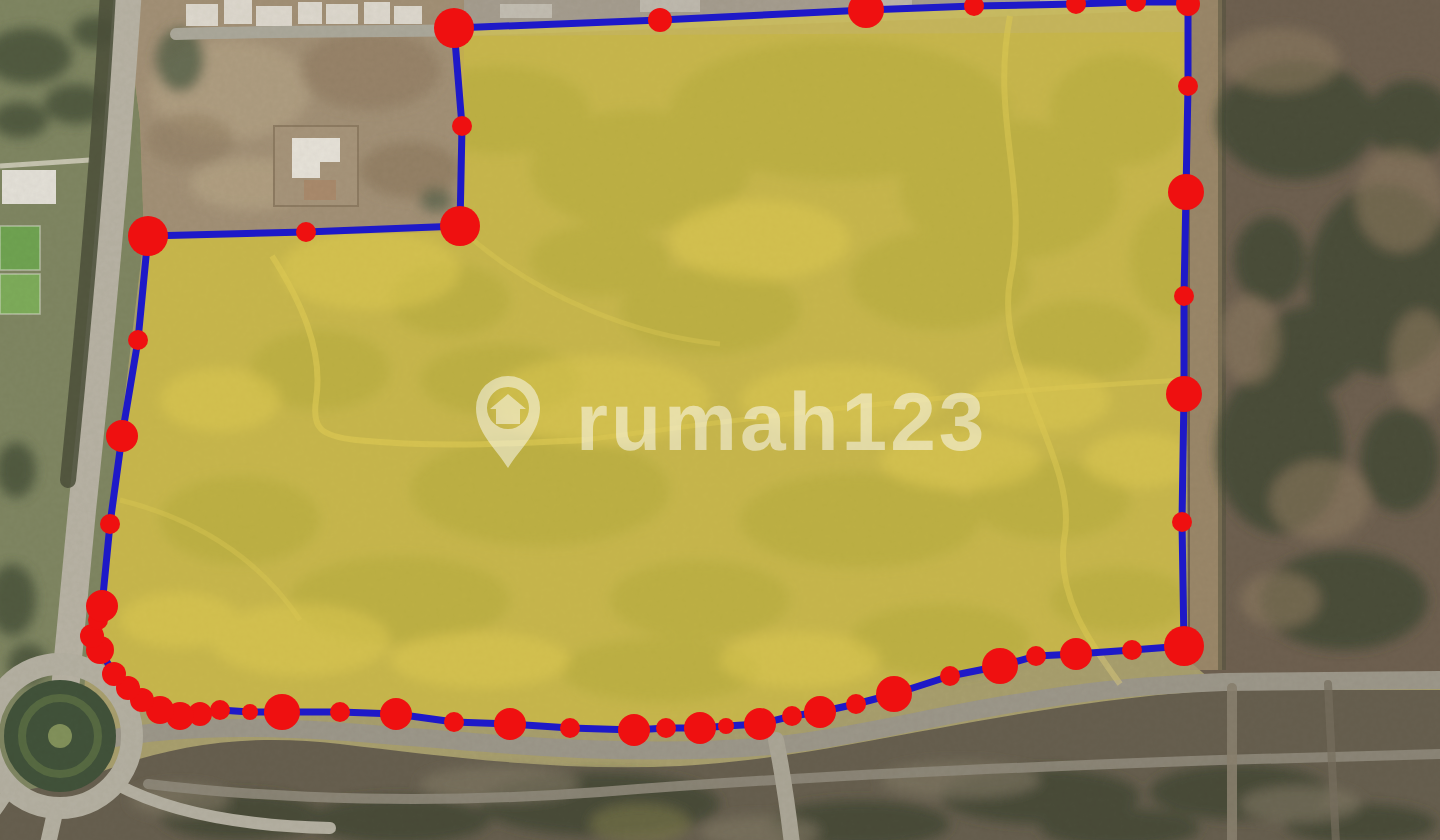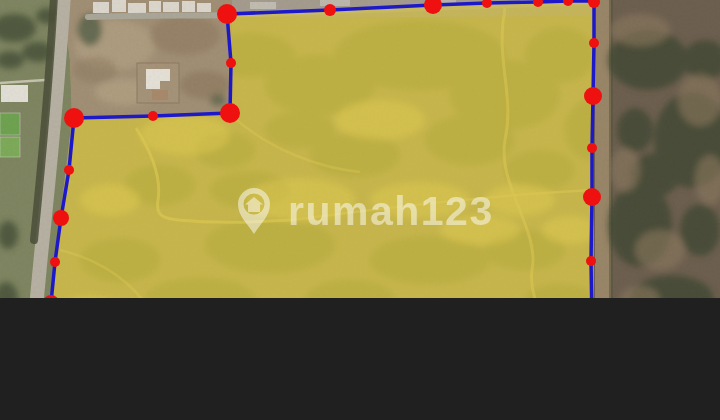--- a/index.html
+++ b/index.html
@@ -1,18 +1,18 @@
 <!DOCTYPE html>
 <html><head>
 <meta charset="utf-8">
 <style>
   html,body{margin:0;padding:0;background:#202020;}
   .stage{
     position:relative;
-    width:720px;height:298px;
+    width:720px;height:420px;
     overflow:hidden;
     font-family:"Liberation Sans", sans-serif;
     text-align:center;
   }
   svg{display:block;}
   .wm-text{
     font-family:"Liberation Sans", sans-serif;
     font-weight:bold;
     font-size:41px;
     letter-spacing:1.5px;

